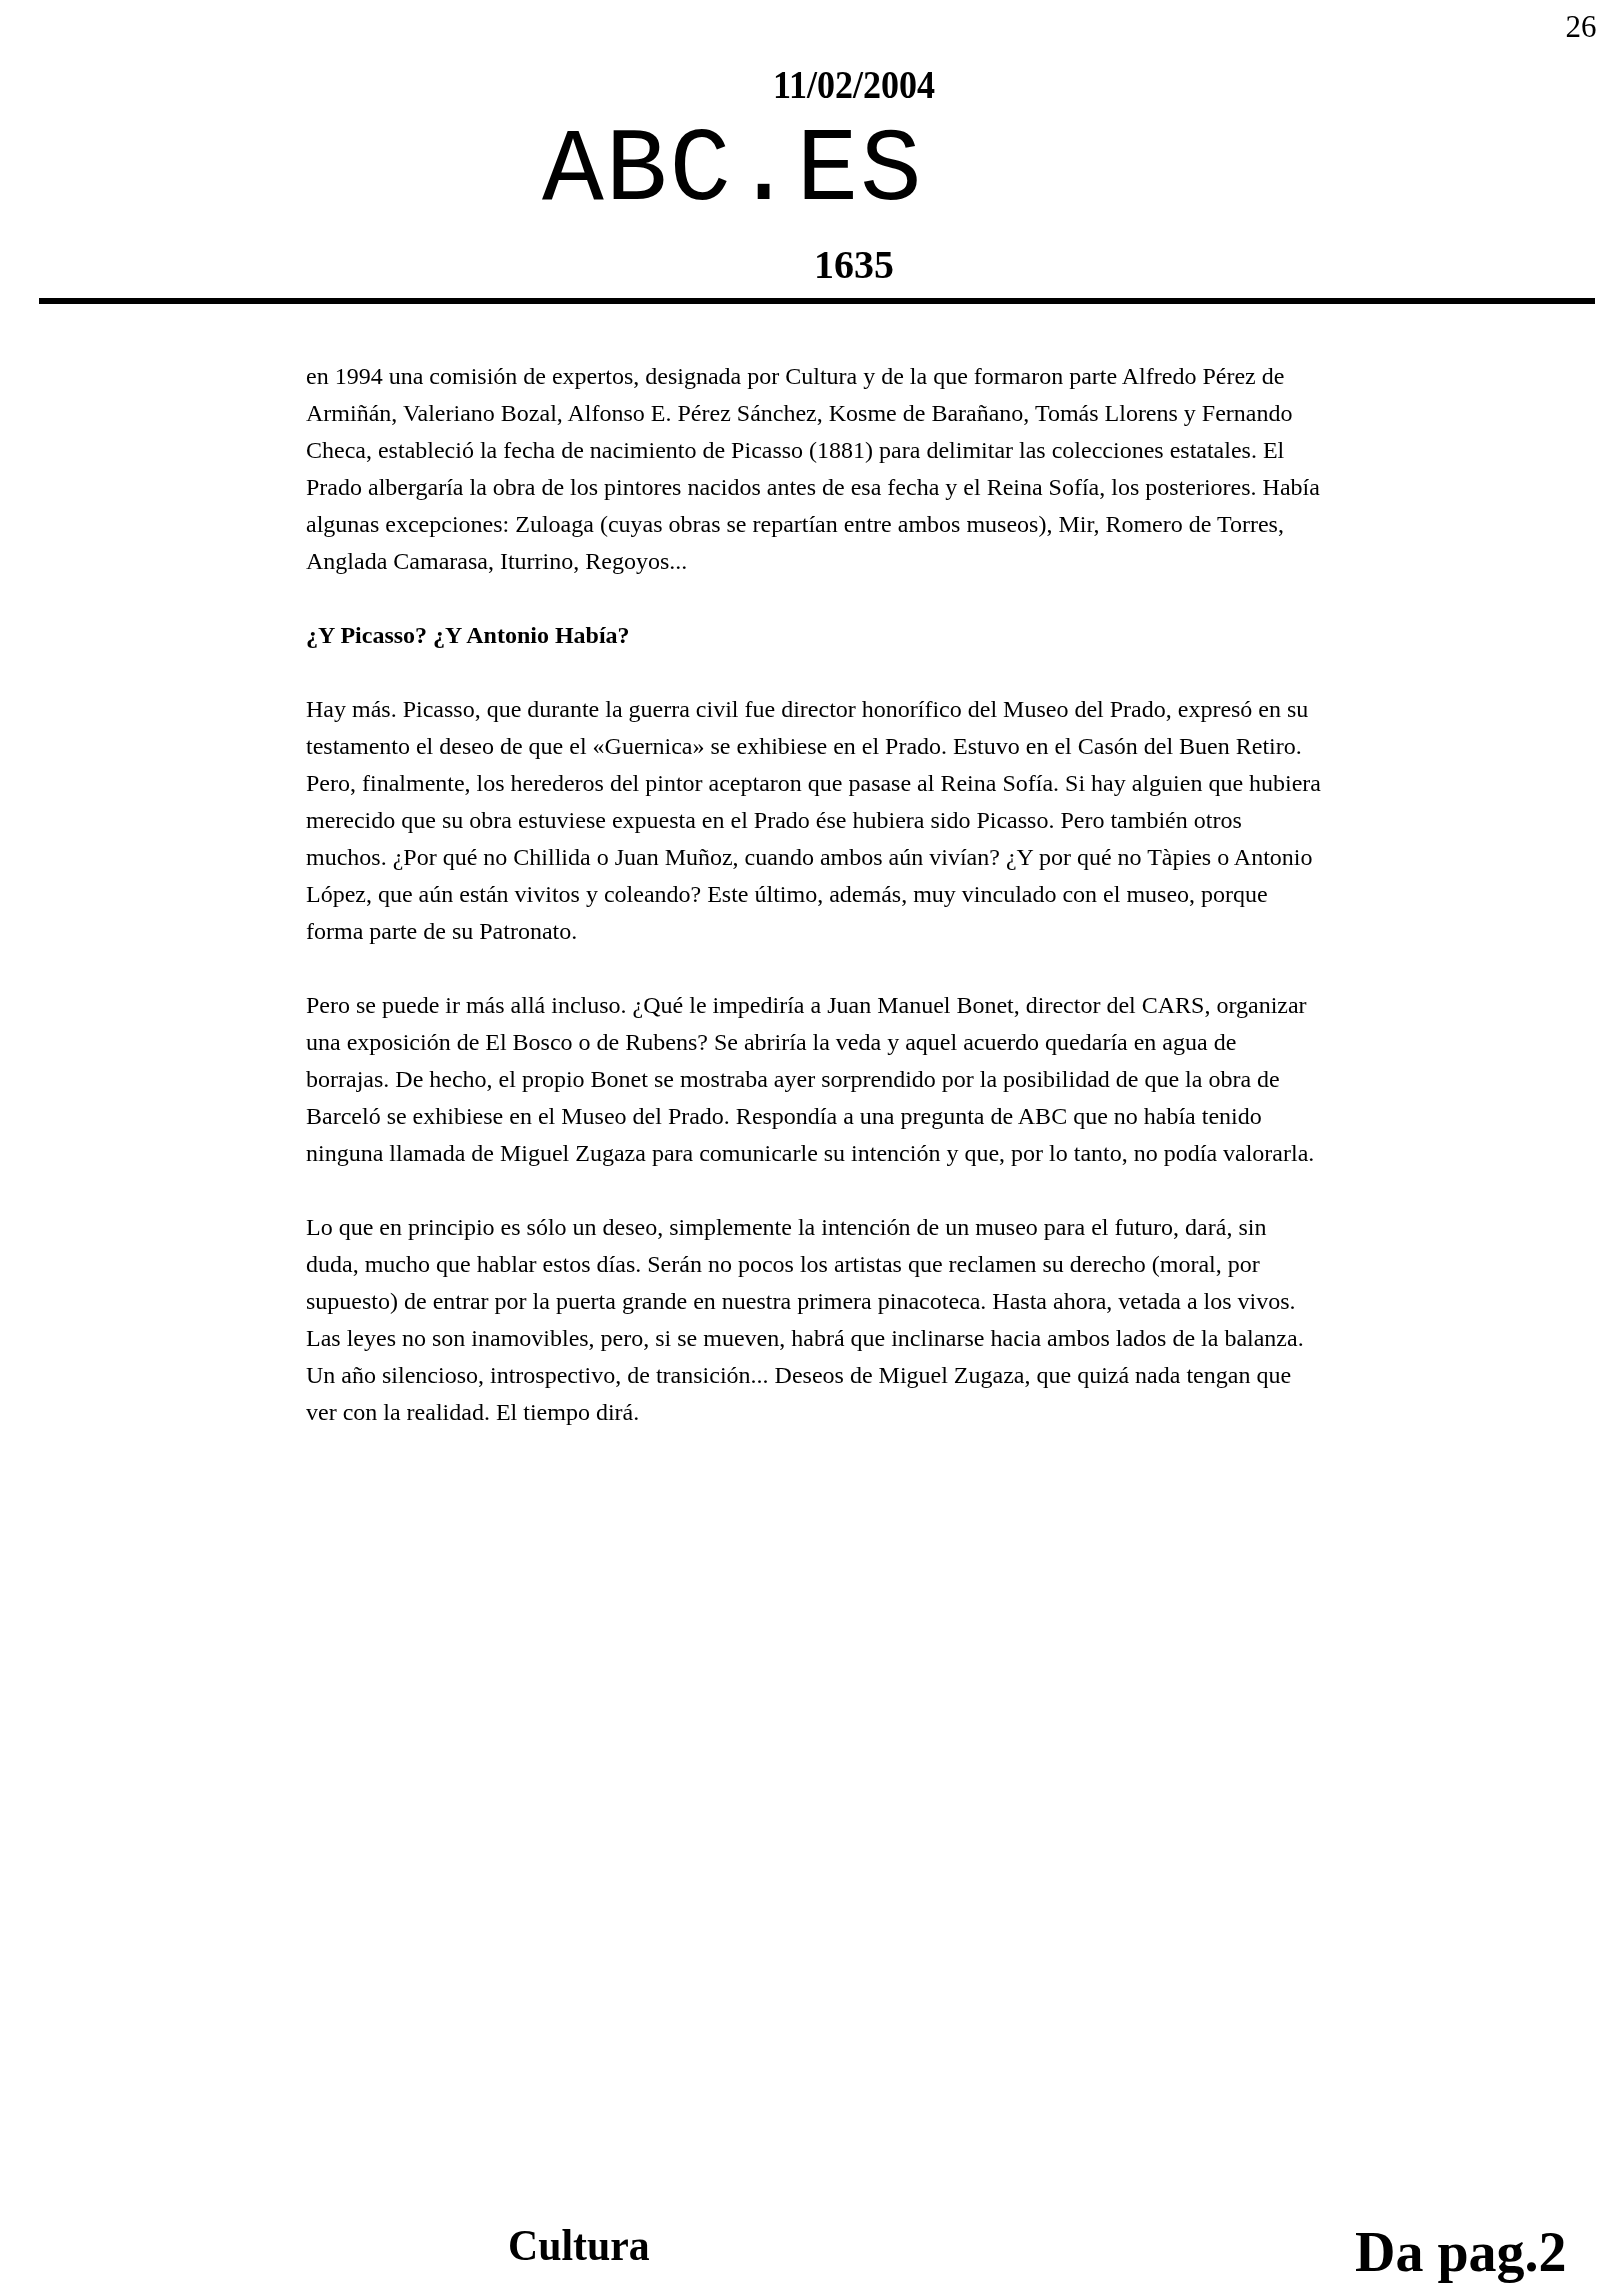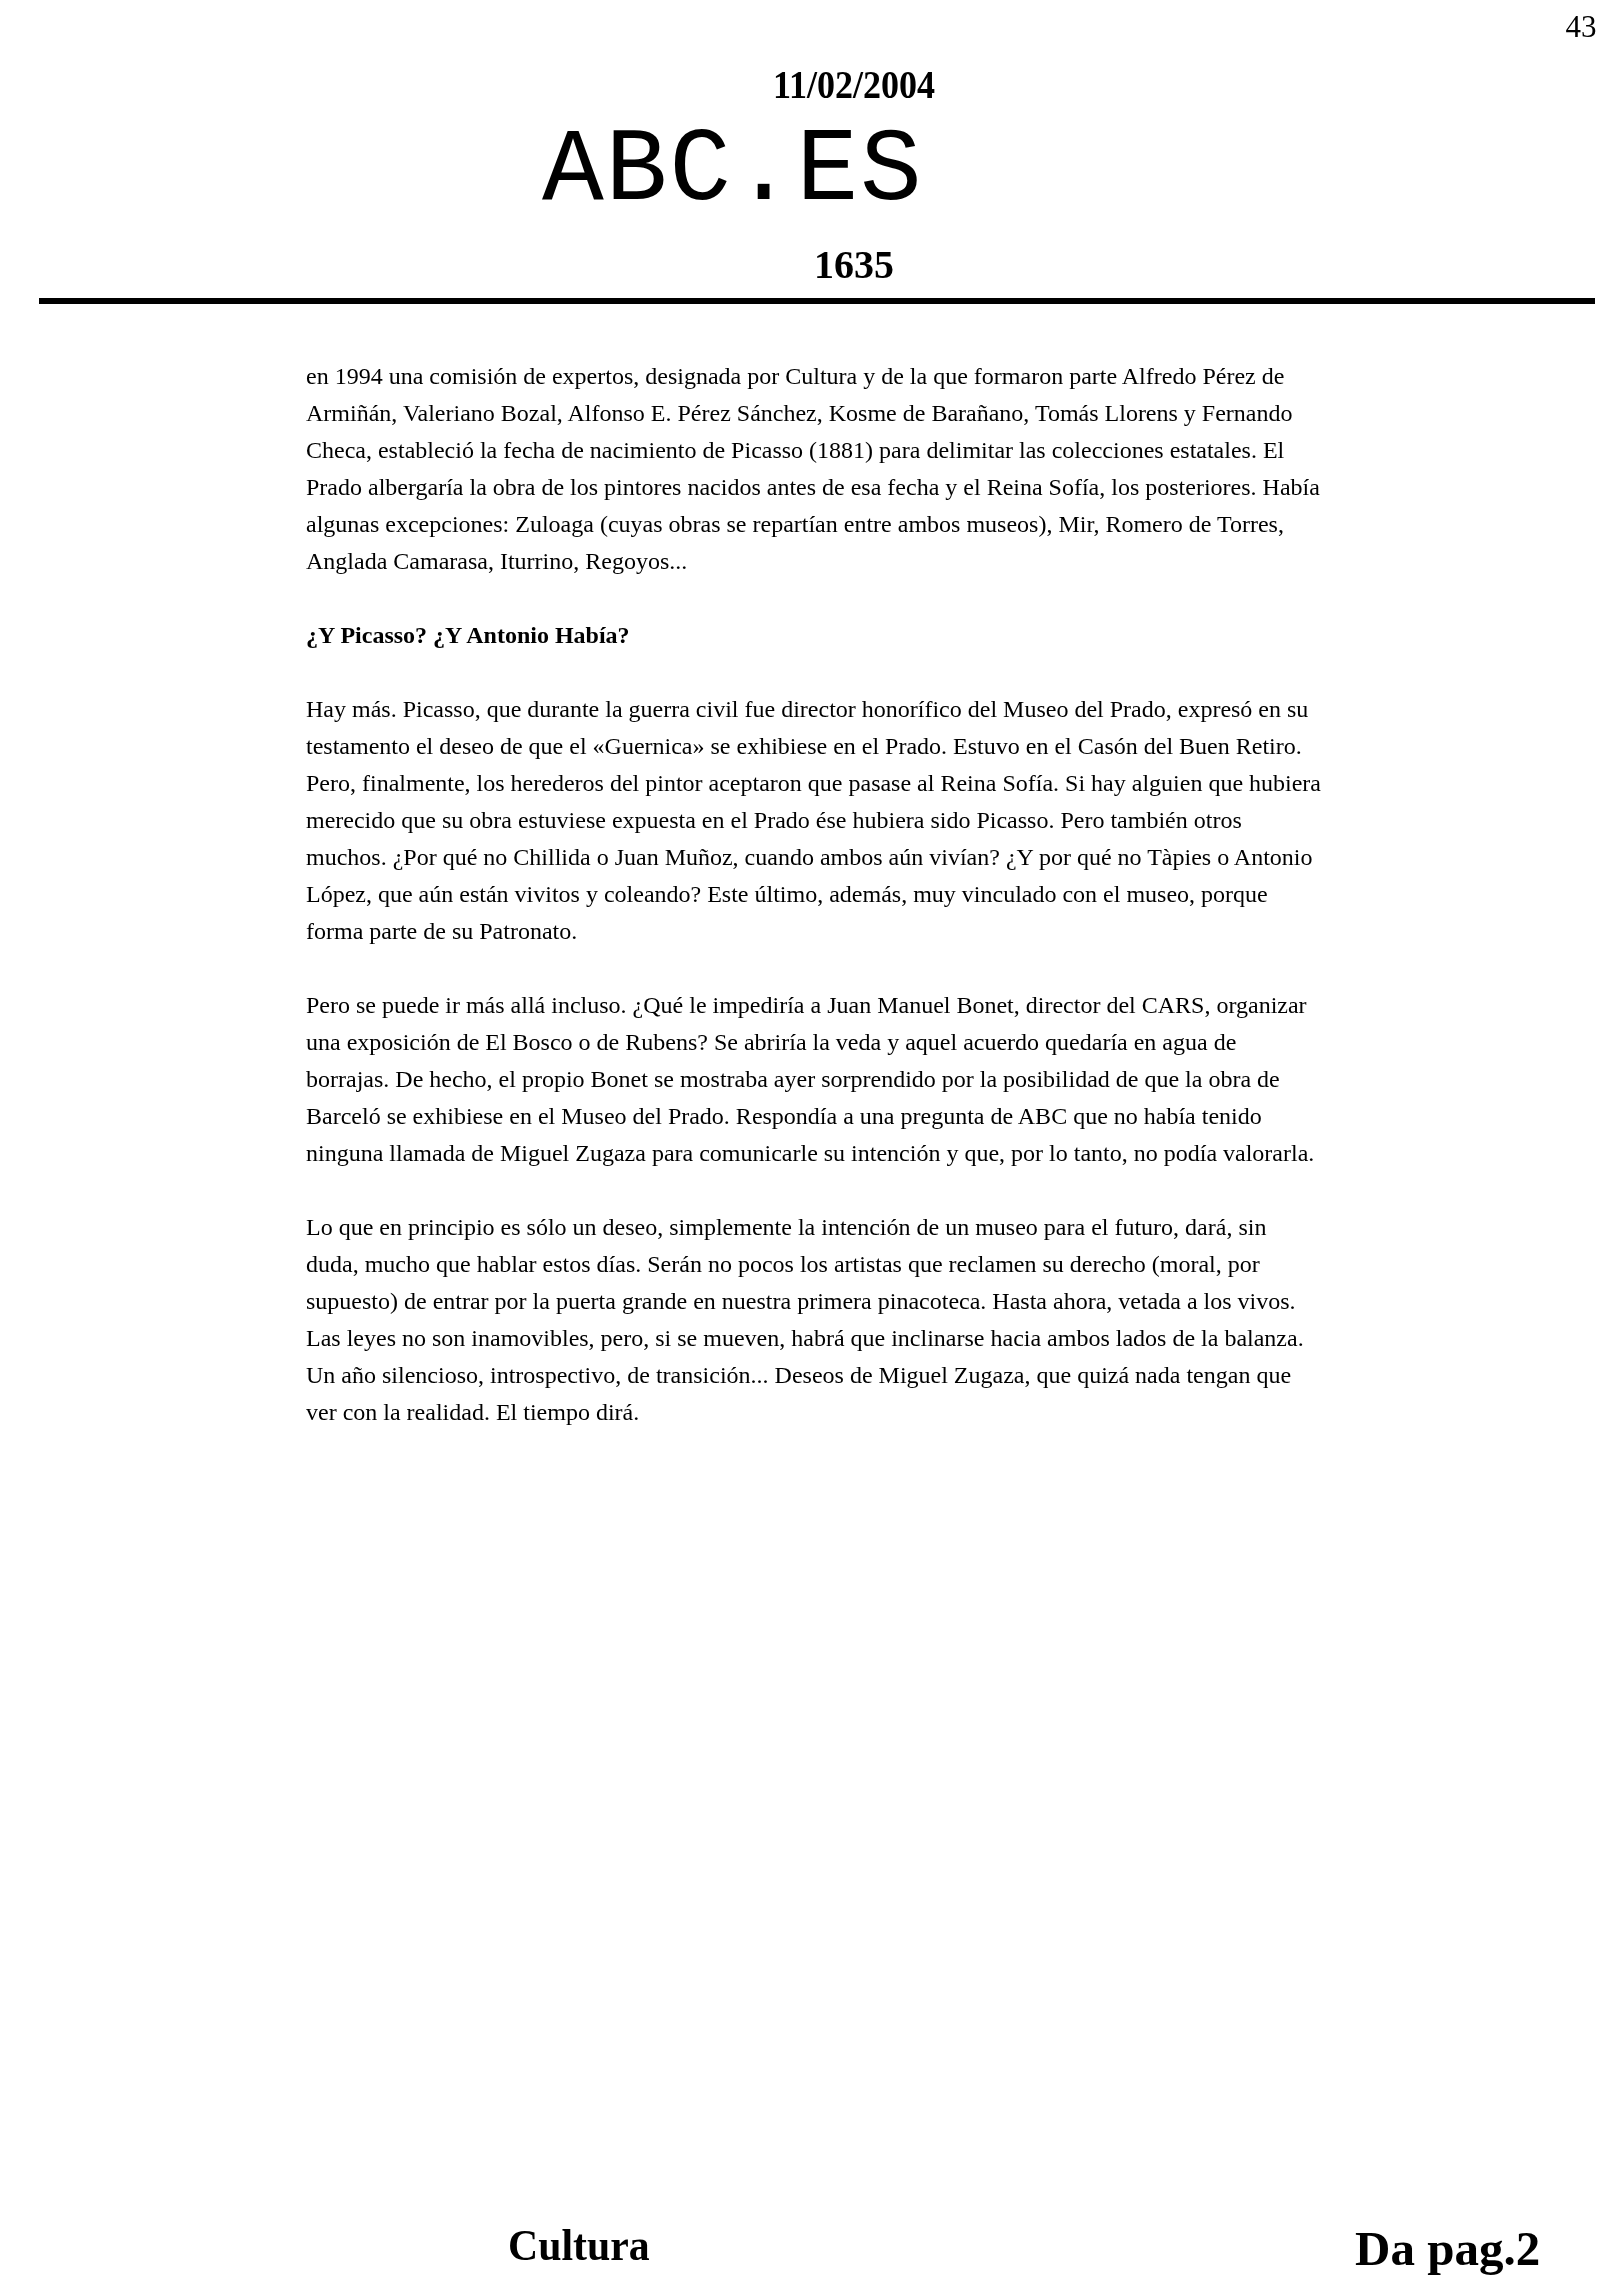--- a/index.html
+++ b/index.html
@@ -8,26 +8,26 @@
   .sans{font-family:Liberation Serif, serif;}
   #page-num{position:absolute;right:27.5px;top:9.2px;font-size:31px;}
   #date{position:absolute;left:0;width:1708px;text-align:center;top:61px;font-size:40px;font-weight:bold;transform:scaleX(0.9);}
   #masthead{position:absolute;left:542px;top:120px;font-family:"Liberation Mono","DejaVu Sans Mono",monospace;font-size:103px;letter-spacing:1.8px;line-height:1;}
   #issue{position:absolute;left:0;width:1708px;text-align:center;top:241px;font-size:40px;font-weight:bold;}
   #rule{position:absolute;left:39px;width:1556px;top:298px;height:6.4px;background:#000;}
   #article{position:absolute;left:306px;top:358px;width:1019px;font-size:24px;line-height:37px;}
   #article p{margin:0 0 37px 0;}
   #article h3{margin:0 0 37px 0;font-size:24px;font-weight:bold;line-height:37px;}
   #footer-section{position:absolute;left:508px;top:2220px;font-size:44px;font-weight:bold;transform:scaleX(0.95);transform-origin:left;}
-  #footer-source{position:absolute;left:1355px;top:2220px;font-size:49px;font-weight:bold;}
+  #footer-source{position:absolute;left:1355px;top:2220px;font-size:56px;font-weight:bold;}
 </style>
 </head>
 <body>
 
-<div id="page-num" class="serif">43</div>
+<div id="page-num" class="serif">26</div>
 
 <div id="date" class="serif">11/02/2004</div>
 <div id="masthead">ABC.ES</div>
 <div id="issue" class="serif">1635</div>
 <div id="rule"></div>
 
 <div id="article" class="sans">
   <p>en 1994 una comisión de expertos, designada por Cultura y de la que formaron parte Alfredo Pérez de Armiñán, Valeriano Bozal, Alfonso E. Pérez Sánchez, Kosme de Barañano, Tomás Llorens y Fernando Checa, estableció la fecha de nacimiento de Picasso (1881) para delimitar las colecciones estatales. El Prado albergaría la obra de los pintores nacidos antes de esa fecha y el Reina Sofía, los posteriores. Había algunas excepciones: Zuloaga (cuyas obras se repartían entre ambos museos), Mir, Romero de Torres, Anglada Camarasa, Iturrino, Regoyos...</p>
   <h3>¿Y Picasso? ¿Y Antonio Había?</h3>
   <p>Hay más. Picasso, que durante la guerra civil fue director honorífico del Museo del Prado, expresó en su testamento el deseo de que el «Guernica» se exhibiese en el Prado. Estuvo en el Casón del Buen Retiro. Pero, finalmente, los herederos del pintor aceptaron que pasase al Reina Sofía. Si hay alguien que hubiera merecido que su obra estuviese expuesta en el Prado ése hubiera sido Picasso. Pero también otros muchos. ¿Por qué no Chillida o Juan Muñoz, cuando ambos aún vivían? ¿Y por qué no Tàpies o Antonio López, que aún están vivitos y coleando? Este último, además, muy vinculado con el museo, porque forma parte de su Patronato.</p>

